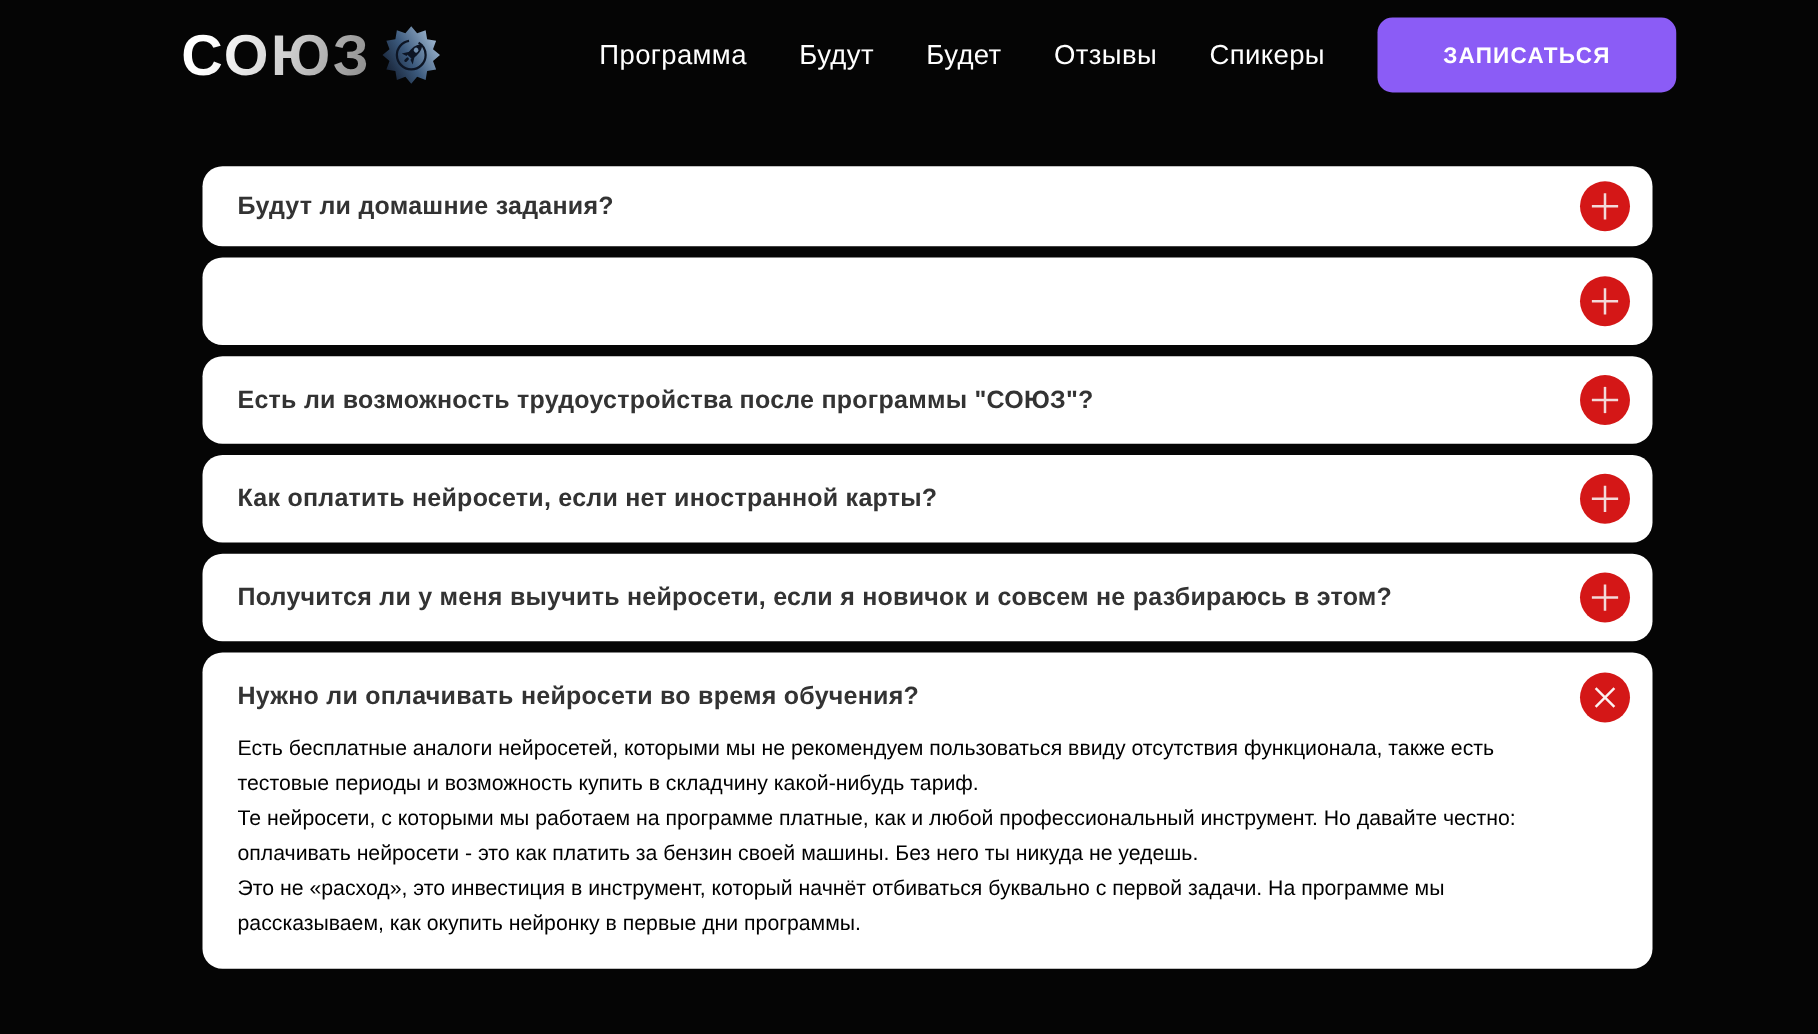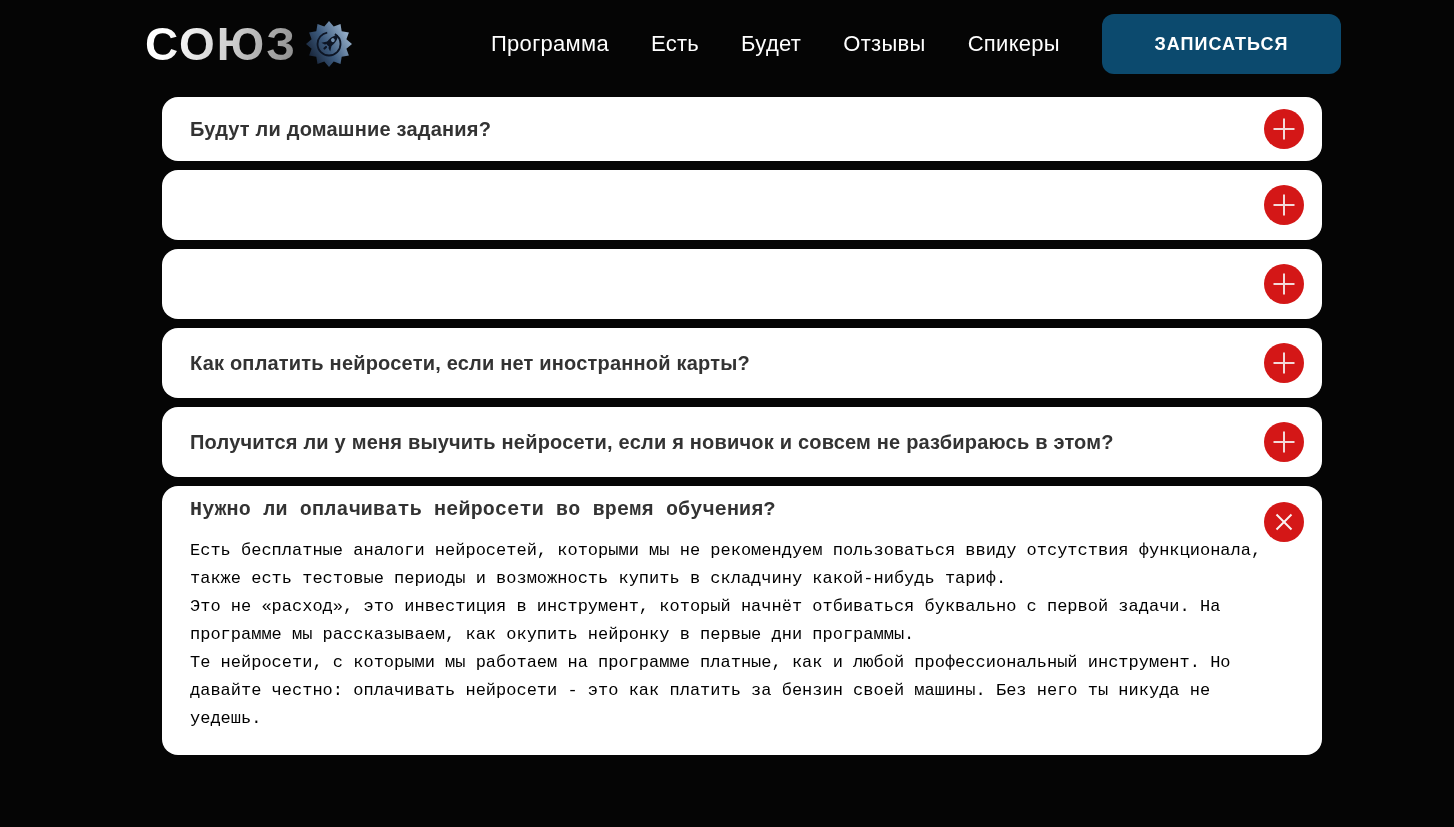--- a/index.html
+++ b/index.html
@@ -39,21 +39,21 @@
     cursor: pointer;
     white-space: nowrap;
   }
 
   .cta-button {
     margin-left: 42px;
     width: 239px;
     height: 60px;
     border: none;
     border-radius: 12px;
-    background: #0c4a6e;
+    background: #8b5cf6;
     color: #ffffff;
     font-family: "Liberation Sans", sans-serif;
     font-size: 18px;
     font-weight: bold;
     letter-spacing: 1px;
     cursor: pointer;
   }
 
   
   .faq {
@@ -69,21 +69,21 @@
     border-radius: 16px;
     width: 100%;
   }
   .card.collapsed {
     min-height: 70px;
     display: flex;
     align-items: center;
     padding: 0 76px 0 28px;
     cursor: pointer;
   }
-  .faq .card:first-child { min-height: 64px; }
+  .faq .card:first-child { min-height: 64px; margin-top: 36px; }
   .question {
     font-size: 20px;
     font-weight: bold;
     color: #333333;
     letter-spacing: 0.2px;
   }
   .toggle {
     position: absolute;
     right: 18px;
     top: 50%;
@@ -92,21 +92,21 @@
     height: 40px;
     border-radius: 50%;
     border: none;
     background: #d41717;
     display: flex;
     align-items: center;
     justify-content: center;
     cursor: pointer;
     padding: 0;
   }
-  .card.expanded { padding: 12px 60px 22px 28px; cursor: default; font-family: Liberation Mono, monospace; }
+  .card.expanded { padding: 24px 60px 22px 28px; cursor: default; }
   .card.expanded .toggle { top: 16px; transform: none; }
   .answer {
     margin-top: 16px;
     color: #000000;
     font-size: 17px;
     line-height: 28px;
     max-width: 1075px;
   }
   .answer p { margin: 0; }
   .icon-glyph { display: block; }
@@ -134,21 +134,21 @@
           <path d="M21.6 22.5 L17.8 28.5 L21.8 27.2 Z"></path>
           <path d="M26.4 22.5 L30.2 28.5 L26.2 27.2 Z"></path>
           <rect x="22.9" y="27.2" width="2.2" height="4.2" rx="1"></rect>
         </g>
       </svg>
     </span>
   </div>
 
   <nav class="nav">
     <a>Программа</a>
-    <a>Есть</a>
+    <a>Будут</a>
     <a>Будет</a>
     <a>Отзывы</a>
     <a>Спикеры</a>
   </nav>
 
   <button class="cta-button">ЗАПИСАТЬСЯ</button>
 </header>
 
 <main class="faq">
 
@@ -170,20 +170,21 @@
       <span>
         <svg class="icon-glyph" width="40" height="40" viewBox="0 0 40 40">
           <line x1="20" y1="9.5" x2="20" y2="30.5" stroke="#f3d9d9" stroke-width="2"></line>
           <line x1="9.5" y1="20" x2="30.5" y2="20" stroke="#f3d9d9" stroke-width="2"></line>
         </svg>
       </span>
     </button>
   </section>
 
   <section class="card collapsed">
+    <h3 class="question">Есть ли возможность трудоустройства после программы "СОЮЗ"?</h3>
     <button class="toggle">
       <span>
         <svg class="icon-glyph" width="40" height="40" viewBox="0 0 40 40">
           <line x1="20" y1="9.5" x2="20" y2="30.5" stroke="#f3d9d9" stroke-width="2"></line>
           <line x1="9.5" y1="20" x2="30.5" y2="20" stroke="#f3d9d9" stroke-width="2"></line>
         </svg>
       </span>
     </button>
   </section>
 
@@ -216,18 +217,18 @@
     <button class="toggle">
       <span>
         <svg class="icon-glyph" width="40" height="40" viewBox="0 0 40 40">
           <line x1="12.5" y1="12.5" x2="27.5" y2="27.5" stroke="#fbf2f2" stroke-width="2"></line>
           <line x1="27.5" y1="12.5" x2="12.5" y2="27.5" stroke="#fbf2f2" stroke-width="2"></line>
         </svg>
       </span>
     </button>
     <div class="answer">
       <p>Есть бесплатные аналоги нейросетей, которыми мы не рекомендуем пользоваться ввиду отсутствия функционала, также есть тестовые периоды и возможность купить в складчину какой-нибудь тариф.</p>
+      <p>Те нейросети, с которыми мы работаем на программе платные, как и любой профессиональный инструмент. Но давайте честно: оплачивать нейросети - это как платить за бензин своей машины. Без него ты никуда не уедешь.</p>
       <p>Это не «расход», это инвестиция в инструмент, который начнёт отбиваться буквально с первой задачи. На программе мы рассказываем, как окупить нейронку в первые дни программы.</p>
-      <p>Те нейросети, с которыми мы работаем на программе платные, как и любой профессиональный инструмент. Но давайте честно: оплачивать нейросети - это как платить за бензин своей машины. Без него ты никуда не уедешь.</p>
     </div>
   </section>
 
 </main>
 
 </body></html>

